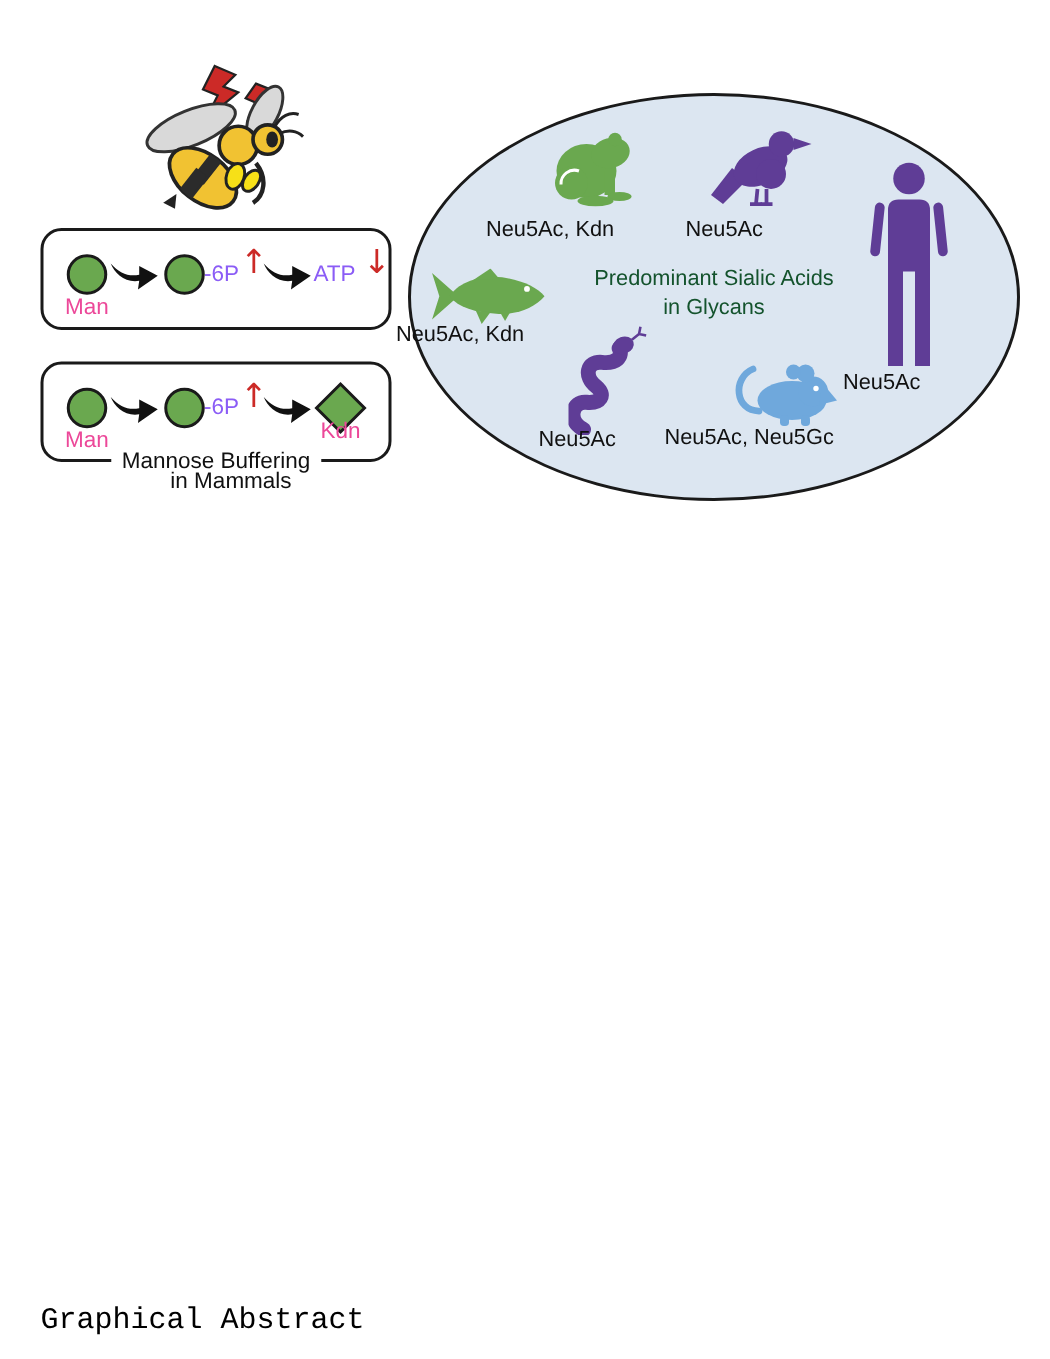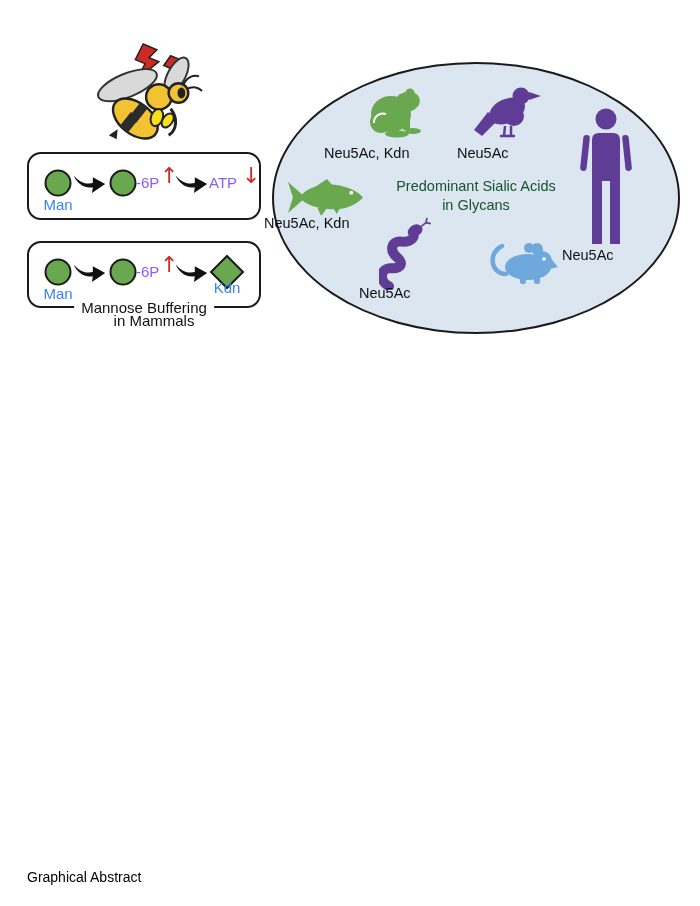--- a/index.html
+++ b/index.html
@@ -9,21 +9,21 @@
   }
   .abs { position:absolute; }
 
   
   .panel {
     position:absolute; left:27px; width:230px;
     border:2px solid #1a1a1a; border-radius:14px; background:#fff;
   }
   .panel-1 { top:152px; height:64px; }
   .panel-2 { top:241px; height:63px; }
-  .sym-label { position:absolute; font-size:15px; text-align:center; color:#3b82f6; }
+  .sym-label { position:absolute; font-size:15px; text-align:center; color:#ec4899; }
   .inline-label { position:absolute; font-size:15px; color:#8b5cf6; white-space:nowrap; }
   .trend {
     position:absolute; font-family:"DejaVu Sans", sans-serif; font-size:22px;
     line-height:1; color:#cc2a27; font-weight:400;
   }
   .panel-caption {
     position:absolute; left:50%; transform:translateX(-50%); bottom:-10px;
     background:#fff; padding:0 7px; font-size:15px; white-space:nowrap; color:#111;
   }
   .panel-caption-2 {
@@ -50,21 +50,21 @@
 
   .svg-frog  { position:absolute; left:89px;  top:22px; }
   .svg-bird  { position:absolute; left:200px; top:20px; }
   .svg-human { position:absolute; left:302px; top:44px; }
   .svg-fish  { position:absolute; left:14px;  top:115px; }
   .svg-snake { position:absolute; left:105px; top:152px; }
   .svg-mouse { position:absolute; left:212px; top:172px; }
 
   .bee { position:absolute; left:92px; top:42px; }
 
-  .footer-label { position:absolute; left:27px; top:869px; font-size:14px; color:#000; }
+  .footer-label { position:absolute; left:27px; top:869px; font-size:20px; color:#000;font-family:Liberation Mono, monospace; }
 </style>
 </head>
 <body>
 
 <div class="stage">
 
   <svg class="bee" width="118" height="104" viewBox="0 0 120 106">
     <defs>
       <clipPath id="abd">
           <ellipse cx="44" cy="78" rx="26" ry="16" transform="rotate(38 44 78)"></ellipse>
@@ -209,17 +209,18 @@
         <ellipse cx="42" cy="31" rx="23" ry="13"></ellipse>
         <circle cx="56" cy="25" r="10"></circle>
         <polygon points="62,19 72,31 60,34"></polygon>
         <circle cx="51" cy="13" r="6"></circle>
         <circle cx="43" cy="12" r="5"></circle>
         <rect x="34" y="41" width="6" height="7" rx="2.5"></rect>
         <rect x="48" y="41" width="6" height="7" rx="2.5"></rect>
       </g>
       <circle cx="58" cy="23" r="1.8" fill="#fff"></circle>
     </svg>
+    <div class="animal-label lbl-mouse">Neu5Ac, Neu5Gc</div>
   </div>
 
   <div class="footer-label">Graphical Abstract</div>
 
 </div>
 
 </body></html>

